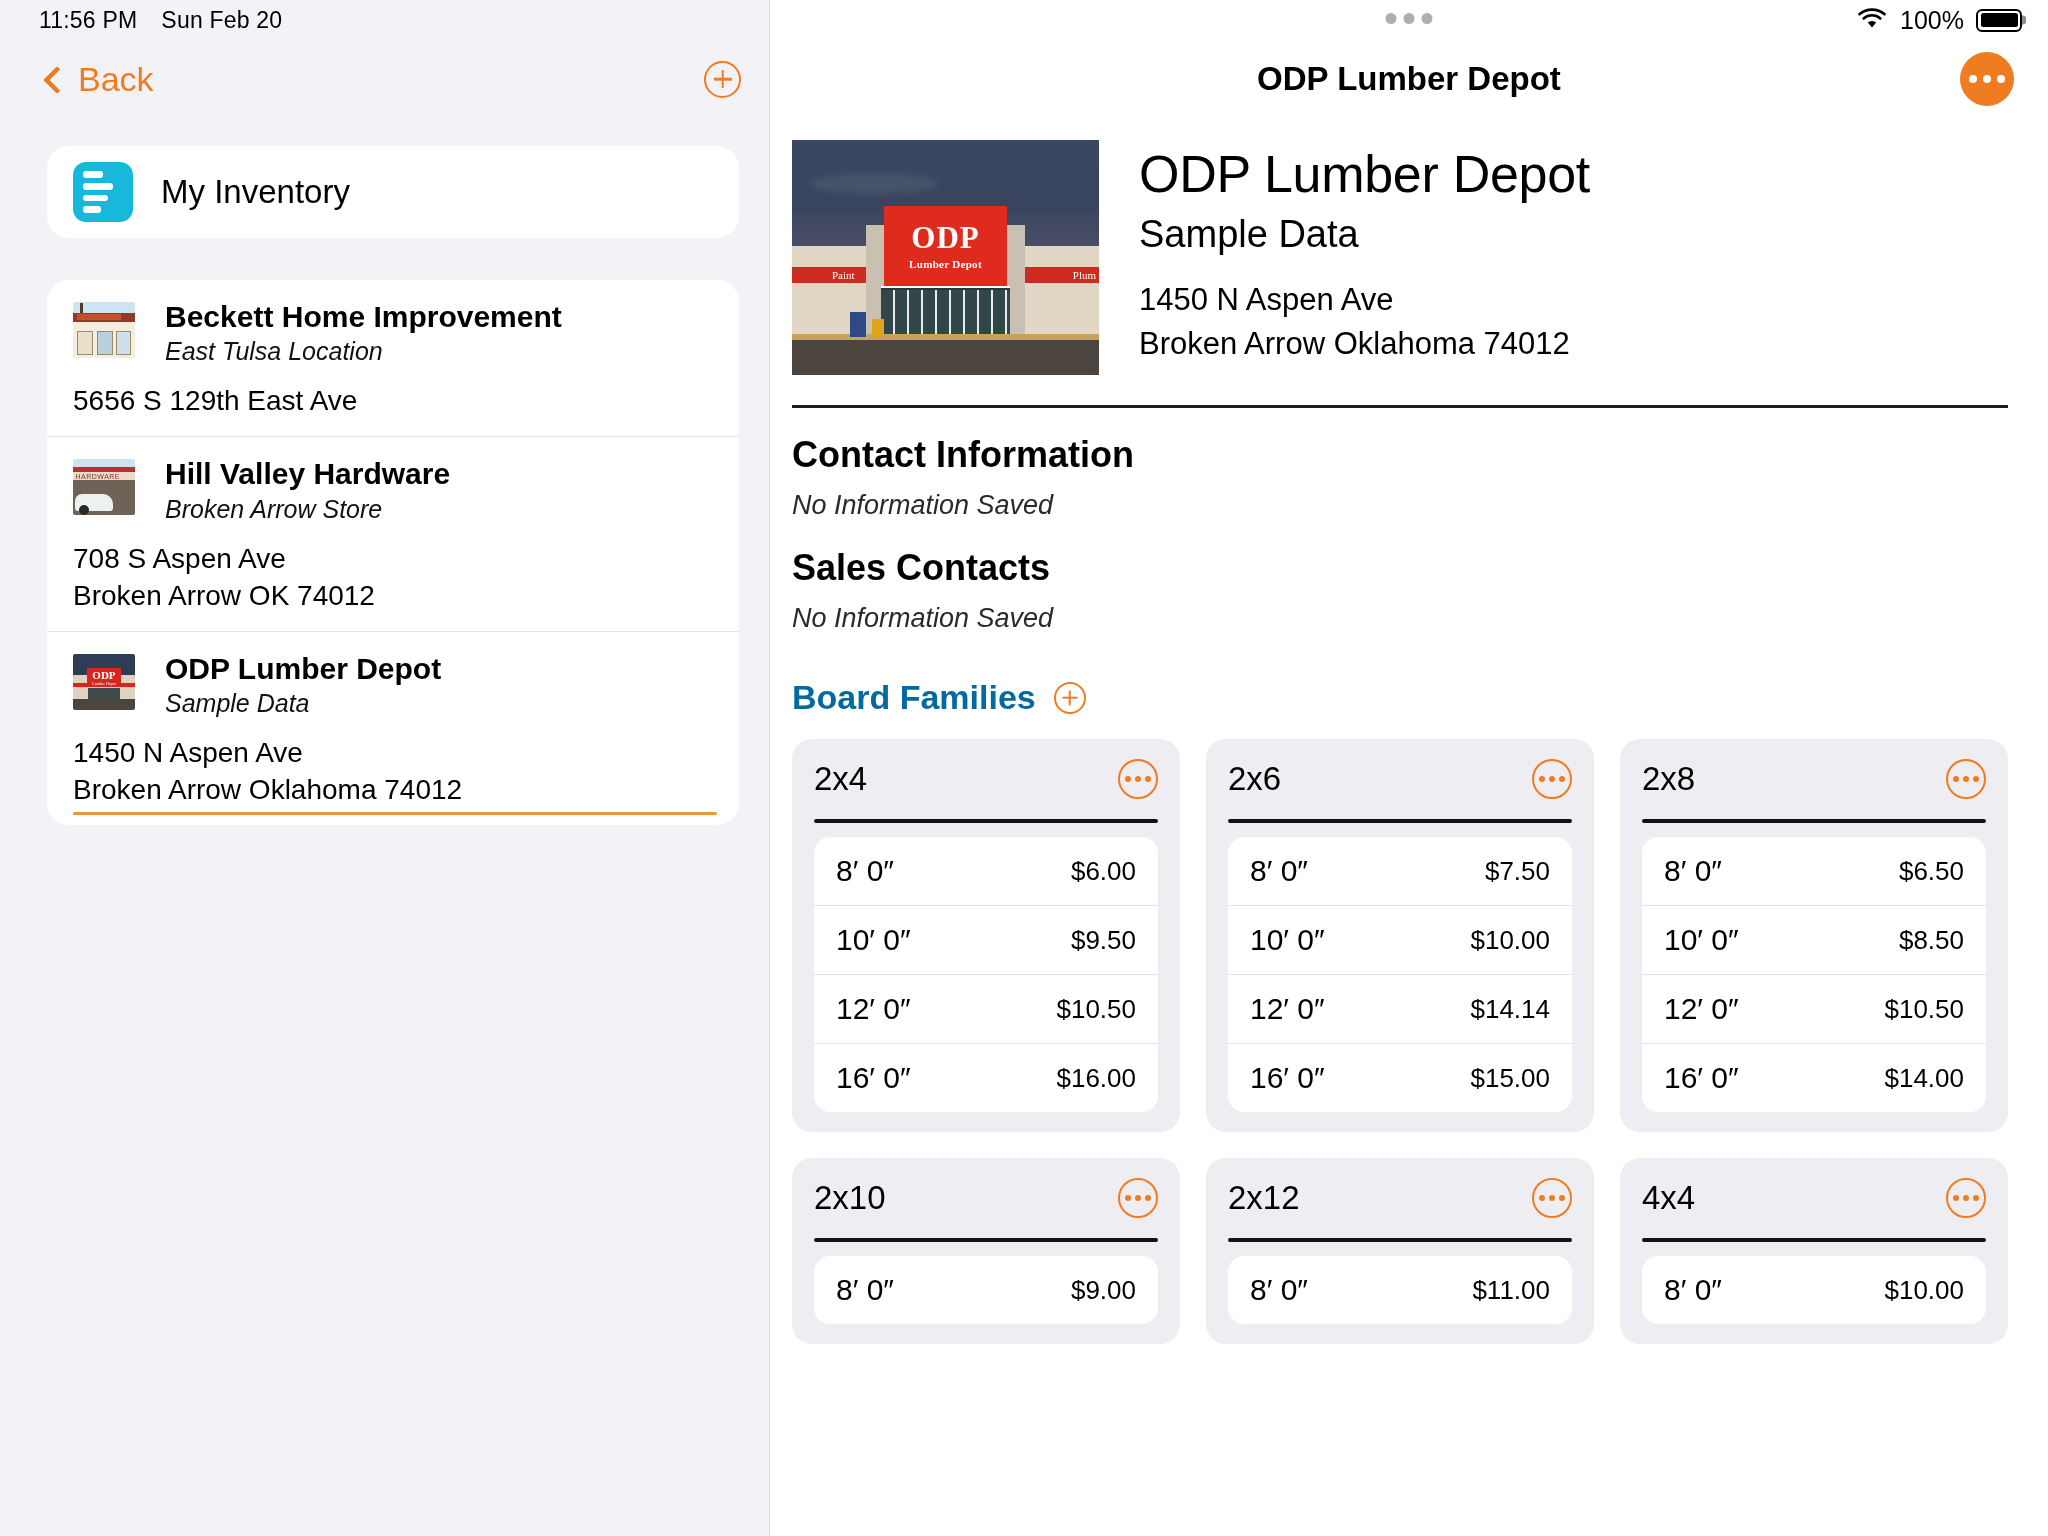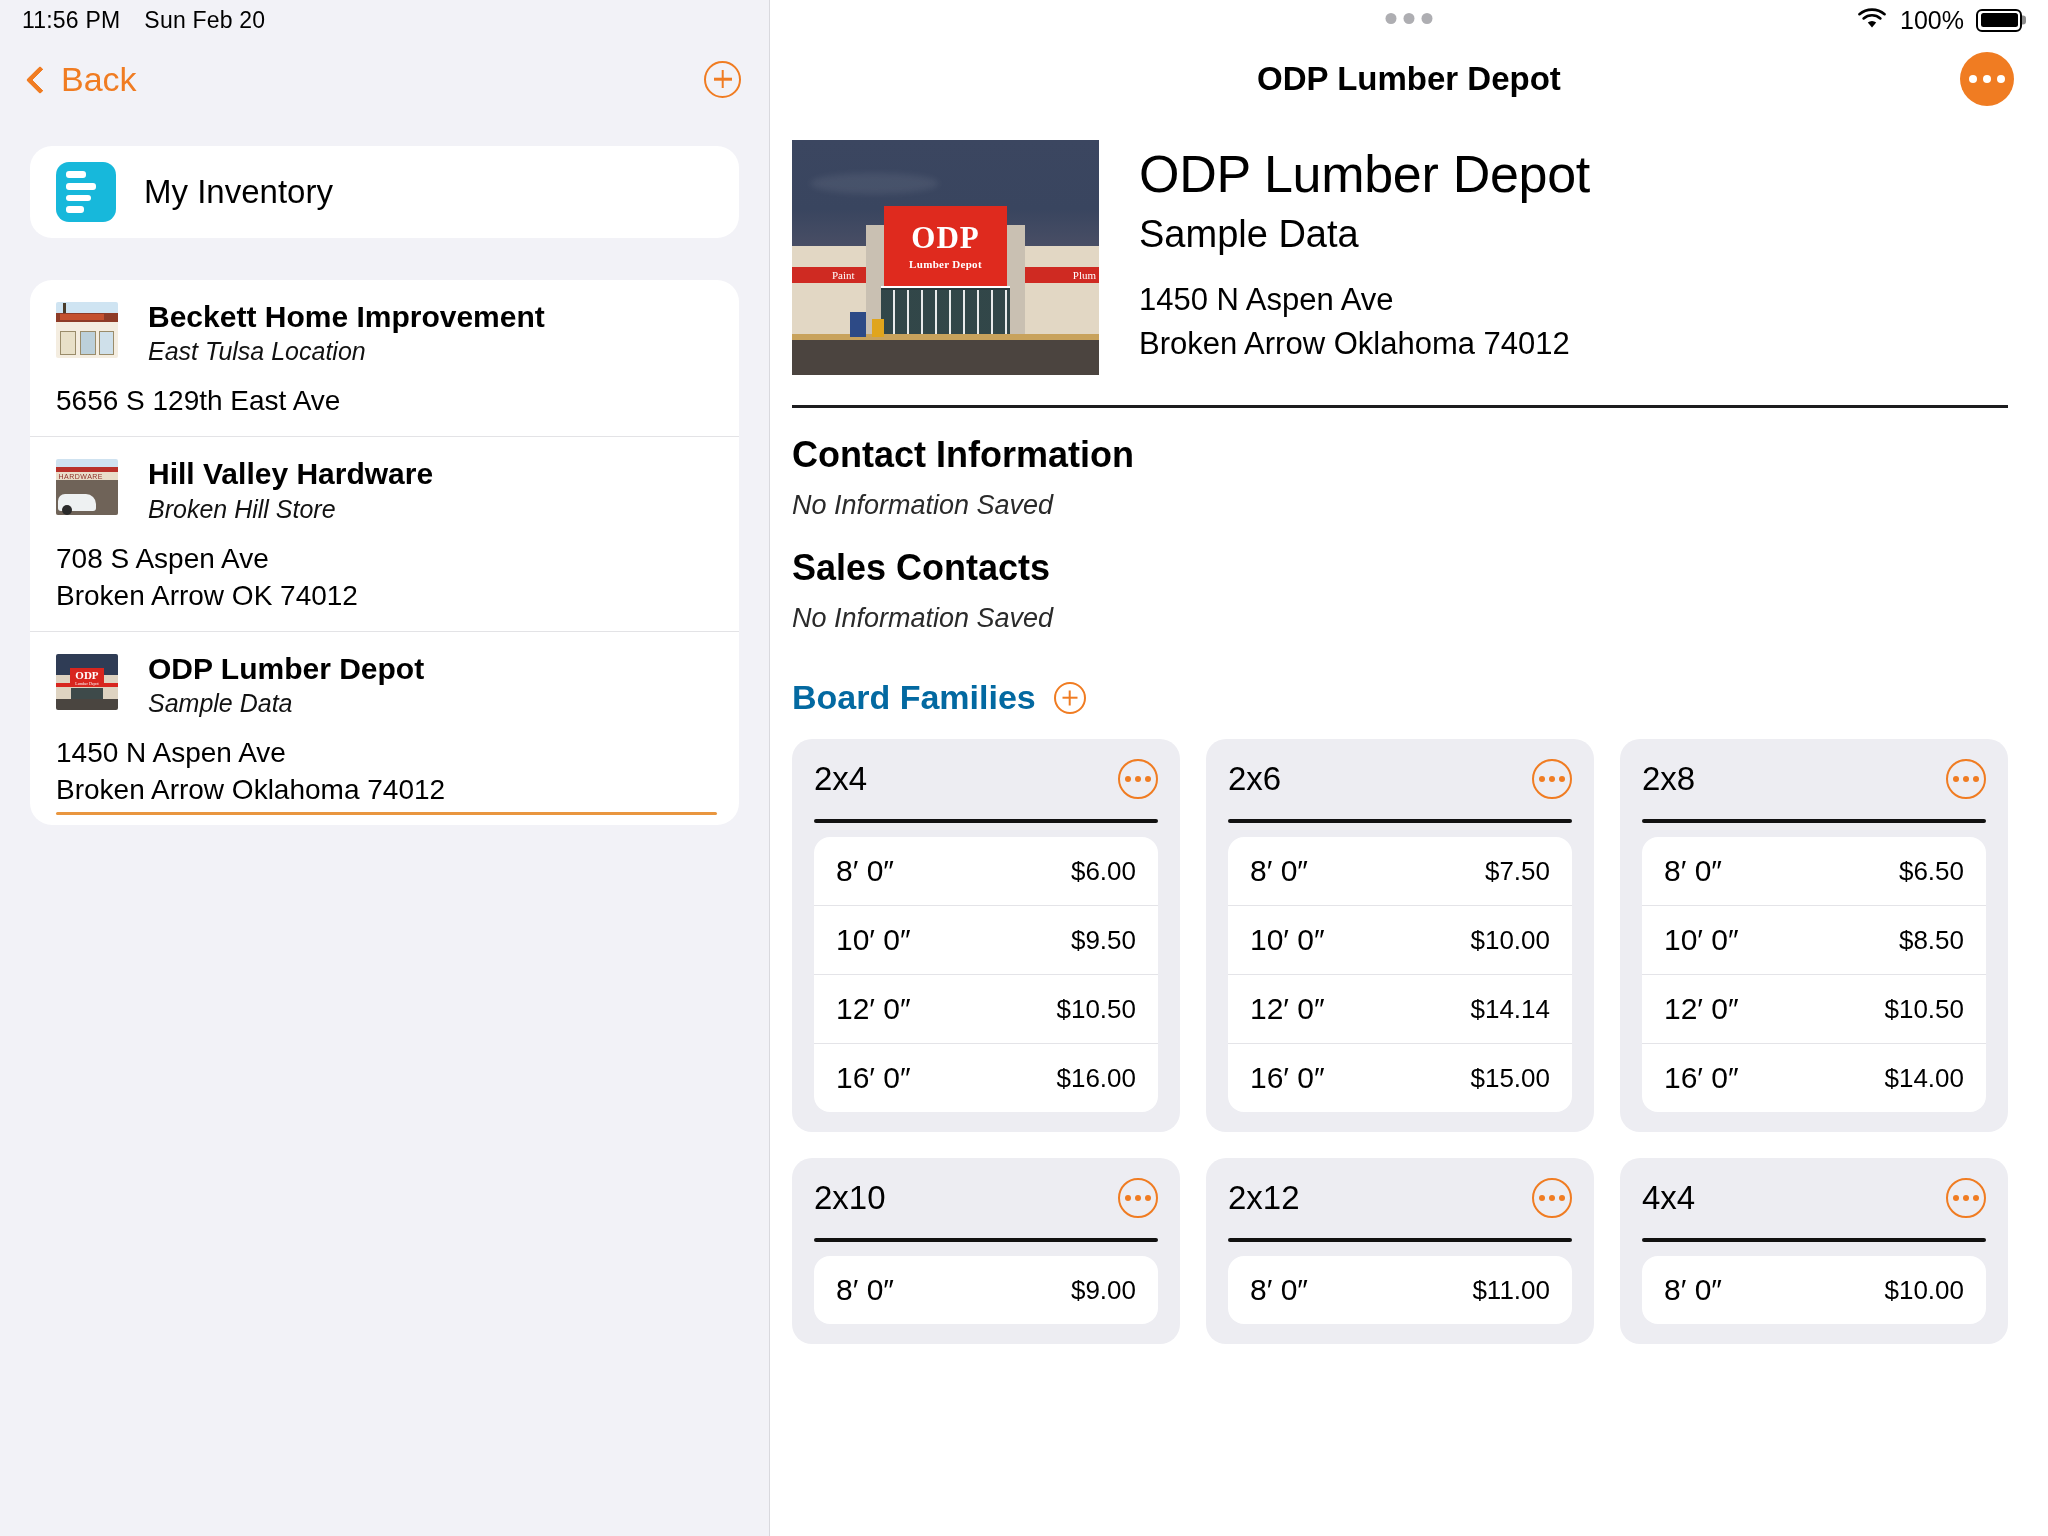--- a/index.html
+++ b/index.html
@@ -11,20 +11,21 @@
   }
   #root { position: relative; width: 2048px; height: 1536px; display: flex; }
 
   
   .sidebar {
     width: 770px; height: 1536px;
     background: #f2f2f7;
     position: relative;
     flex: 0 0 770px;
     border-right: 1px solid #d9d9de;
+    padding-left: 17px;
   }
   .statusbar {
     height: 40px;
     display: flex; align-items: center;
     padding: 0 22px;
     gap: 24px;
     font-size: 23px; color: #000;
     letter-spacing: .2px;
   }
   .statusbar .time { font-weight: 500; }
@@ -293,21 +294,21 @@
           <div class="store-thumb th-hill">
             <span class="roof"></span>
             <span class="band">
                 <span>HARDWARE</span>
               </span>
             <span class="front"></span>
               <span class="car"></span>
           </div>
           <div class="store-text-block">
             <div class="store-name">Hill Valley Hardware</div>
-            <div class="store-sub">Broken Hill Store</div>
+            <div class="store-sub">Broken Arrow Store</div>
           </div>
         </div>
         <div class="store-addr">
           <div>708 S Aspen Ave</div>
           <div>Broken Arrow OK 74012</div>
         </div>
       </div>
 
       <div class="store-row selected">
         <div class="store-head">

